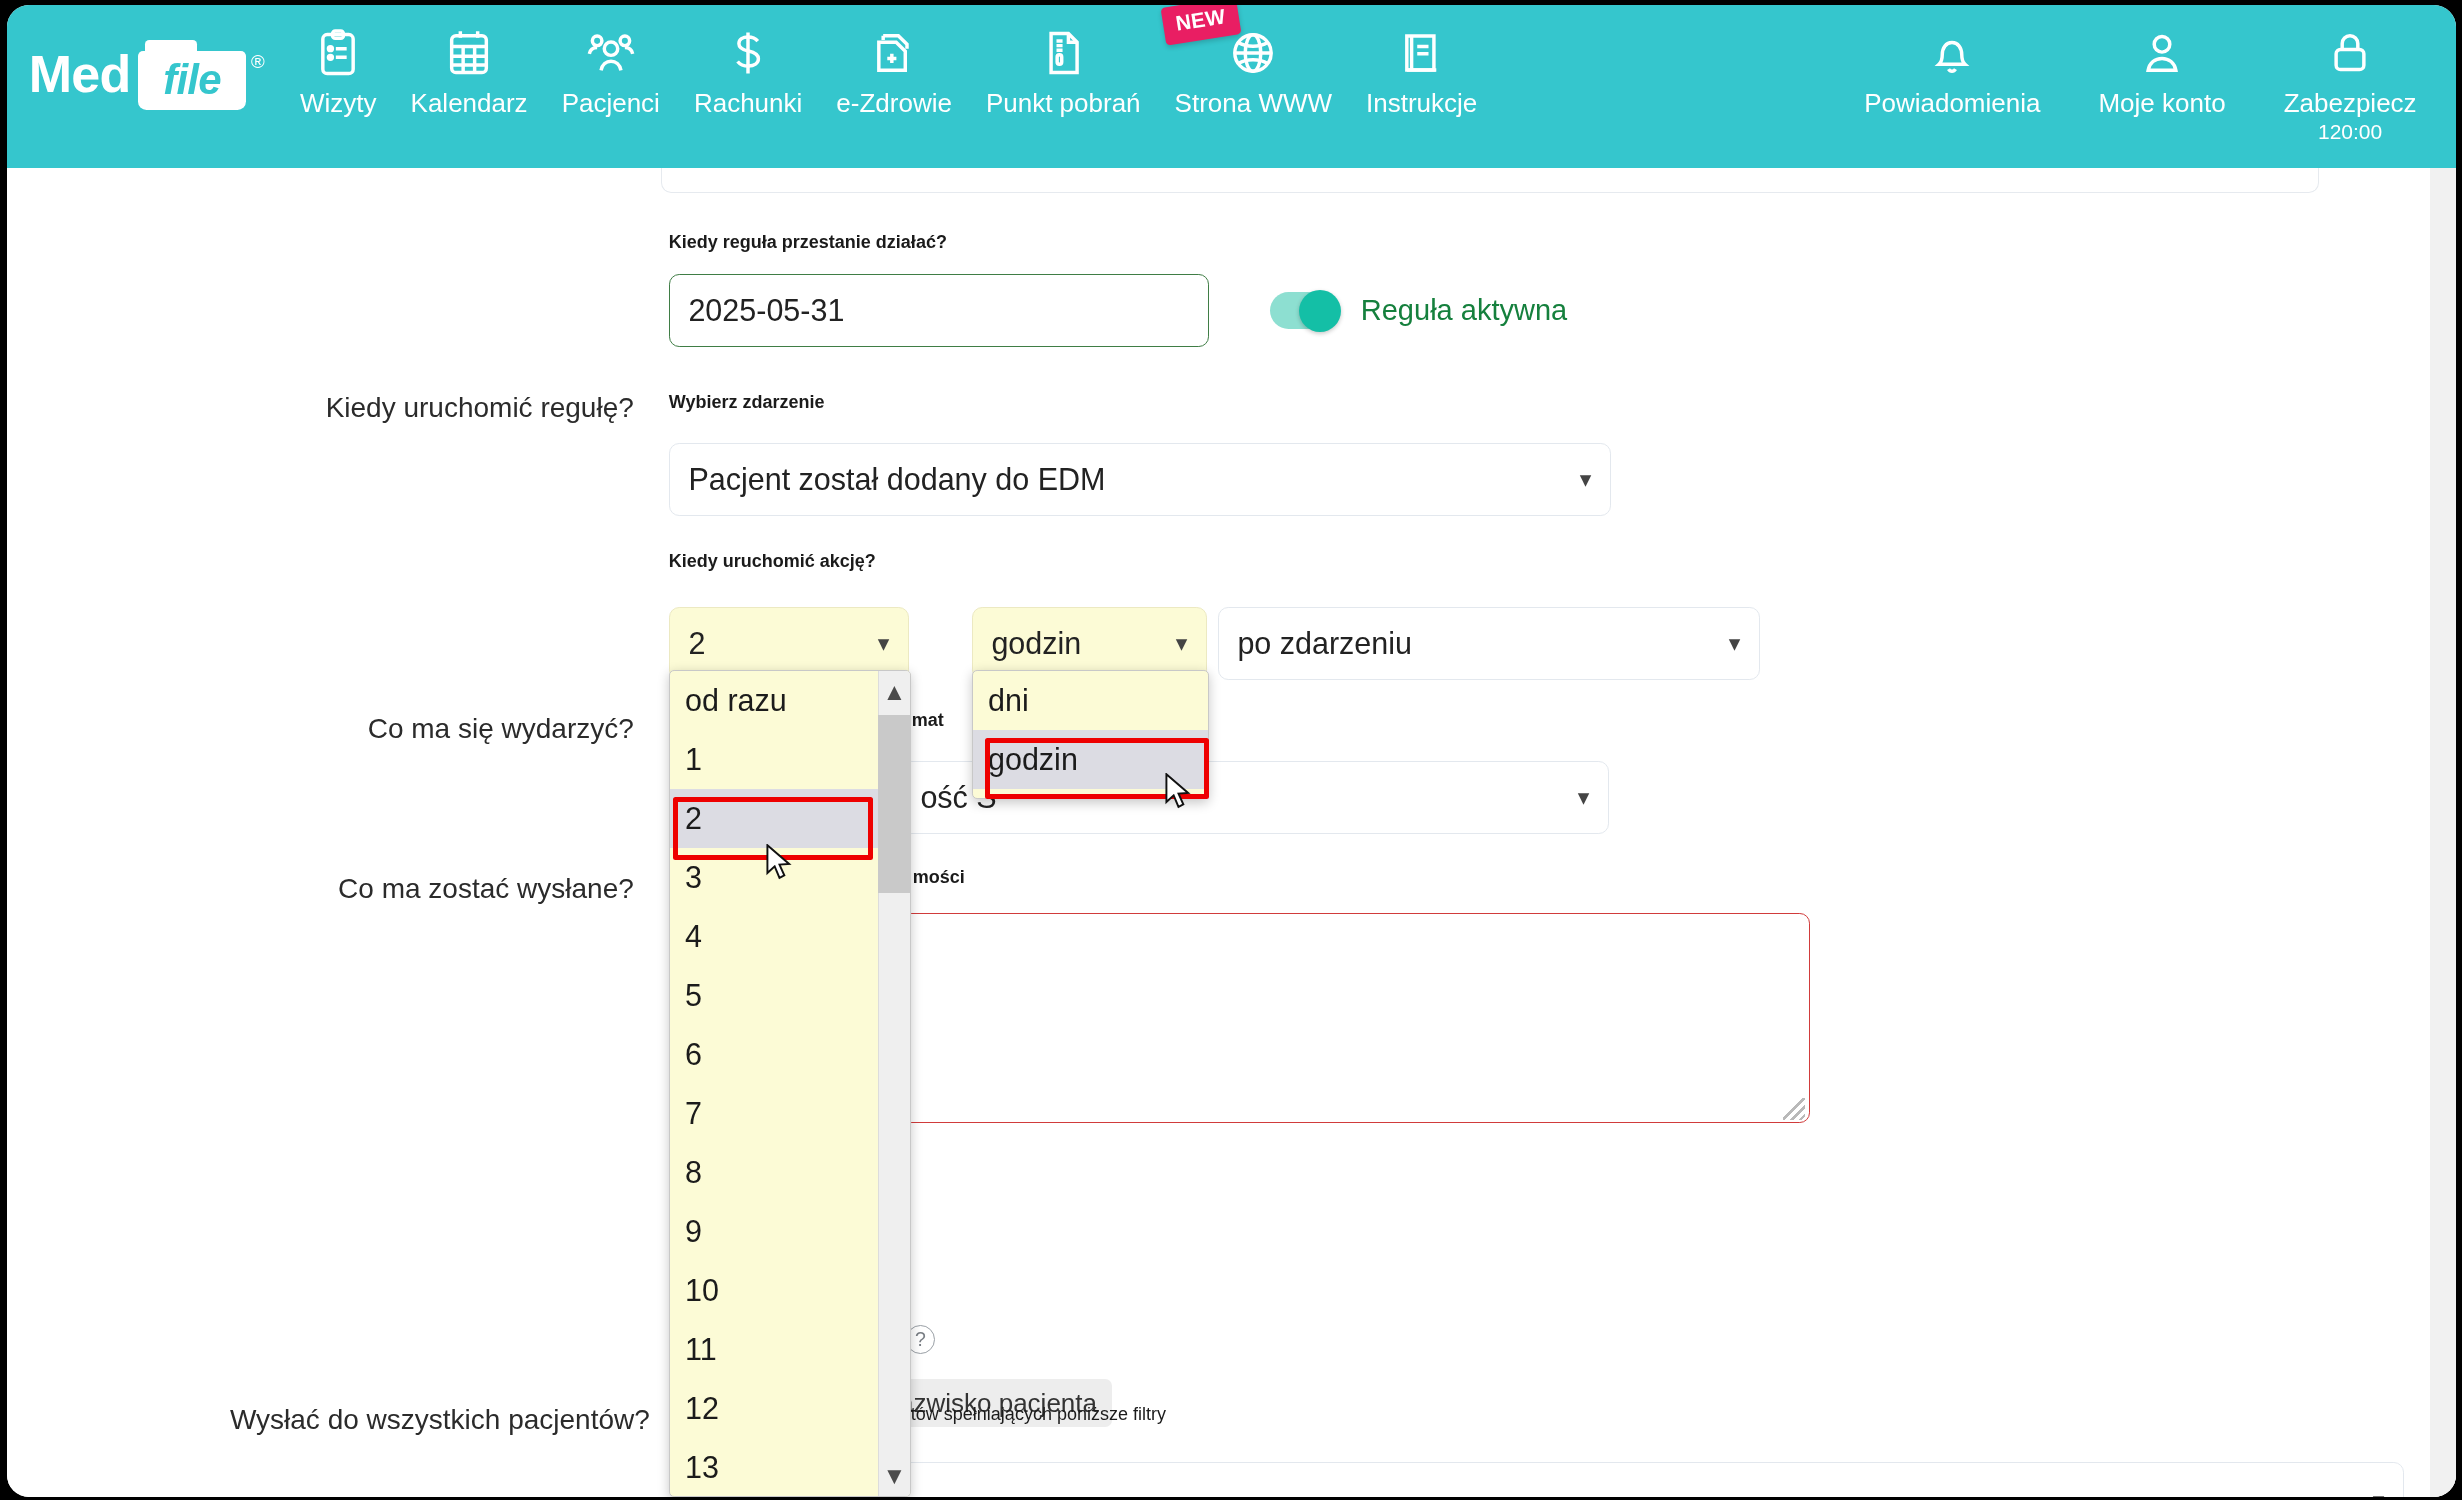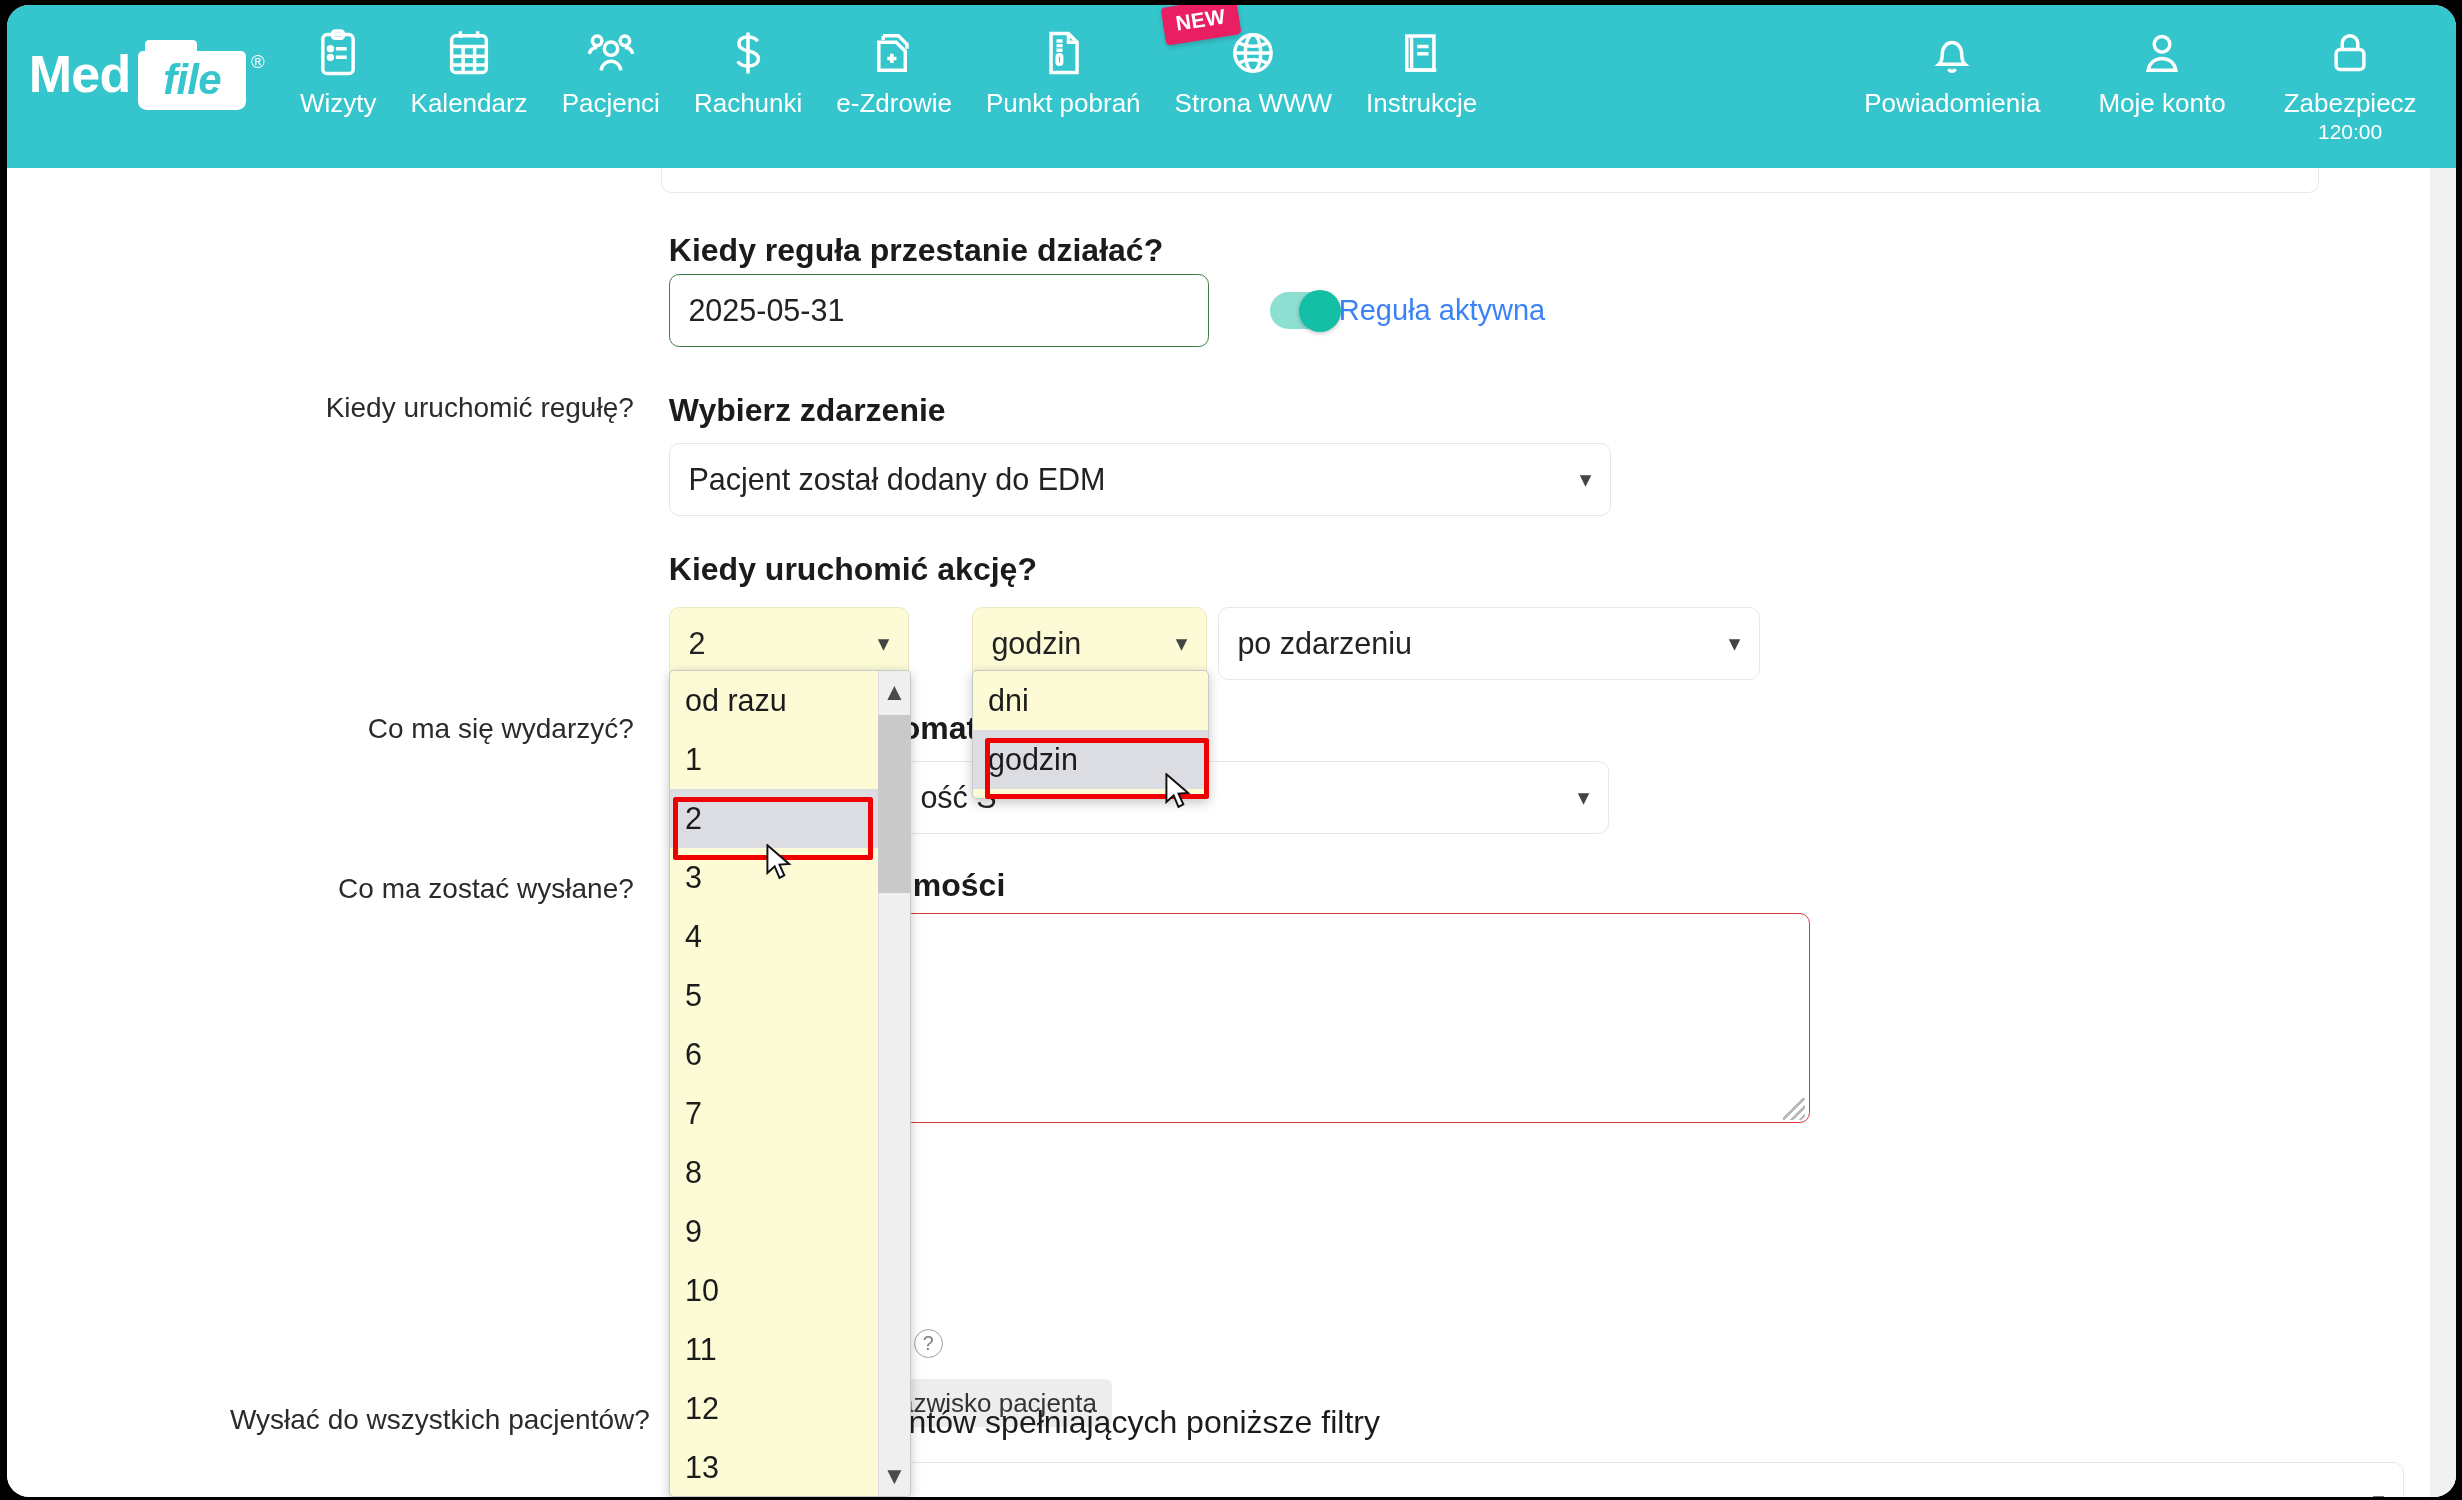--- a/index.html
+++ b/index.html
@@ -112,21 +112,21 @@
     border-top: none;
     border-radius: 0 0 10.2px 10.2px;
   }
 
   .row { position: absolute; }
   .sidelabel {
     font-size: 28px; color: #2b2b2b; text-align: right;
     white-space: nowrap;
   }
   .fieldlabel {
-    font-size: 32px; color: #1b1b1b; font-weight: 700;
+    font-size: 18px; color: #1b1b1b; font-weight: 700;
     white-space: nowrap;
   }
   .fieldlabel.normal { font-weight: 400; }
 
   .inp {
     background: #fff; border: 1.7px solid #3f7d45;
     border-radius: 10.2px;
     font-size: 30.5px; color: #222;
     padding: 12px 18.6px;
     display: flex; align-items: center;
@@ -147,21 +147,21 @@
   .toggle {
     width: 69px; height: 37px; border-radius: 20.3px;
     background: #8ddfd1; position: relative; cursor: pointer;
   }
   .toggle .knob {
     position: absolute; right: -2.5px; top: -2.5px;
     width: 42px; height: 42px; border-radius: 50%;
     background: #14bfa6;
     box-shadow: 0 1.7px 4.2px rgba(0,0,0,.22);
   }
-  .toggle-label { font-size: 29px; color: #3b82f6; white-space: nowrap; }
+  .toggle-label { font-size: 29px; color: #15803d; margin-left: 22px; white-space: nowrap; }
 
   
   .ta {
     background: #fff; border: 1.7px solid #d13b3b;
     border-radius: 10.2px; position: relative;
   }
   .ta .grip {
     position: absolute; right: 4.2px; bottom: 2.5px;
     width: 22px; height: 22px;
     background:

